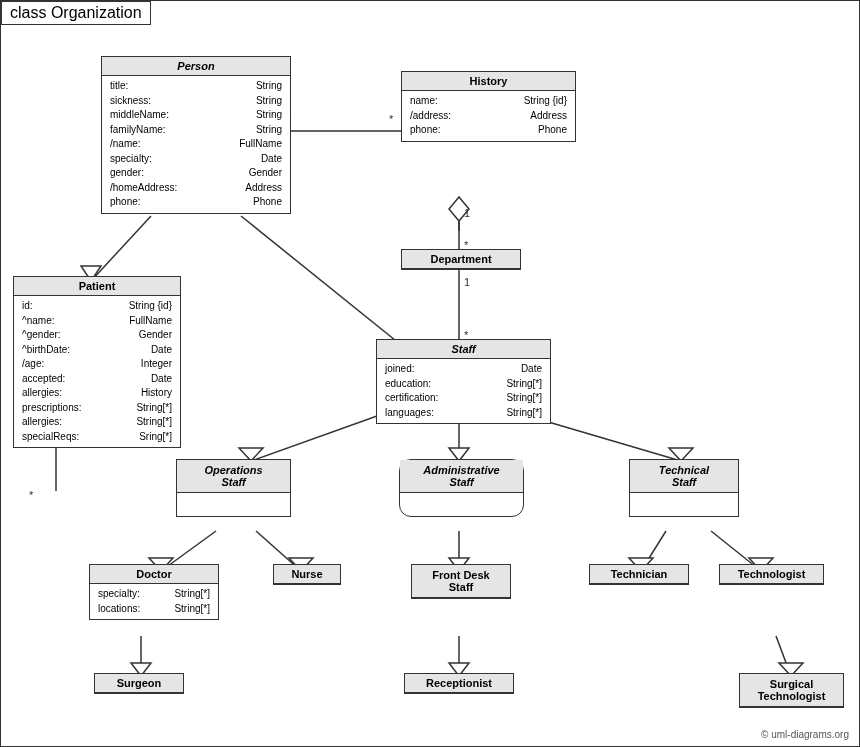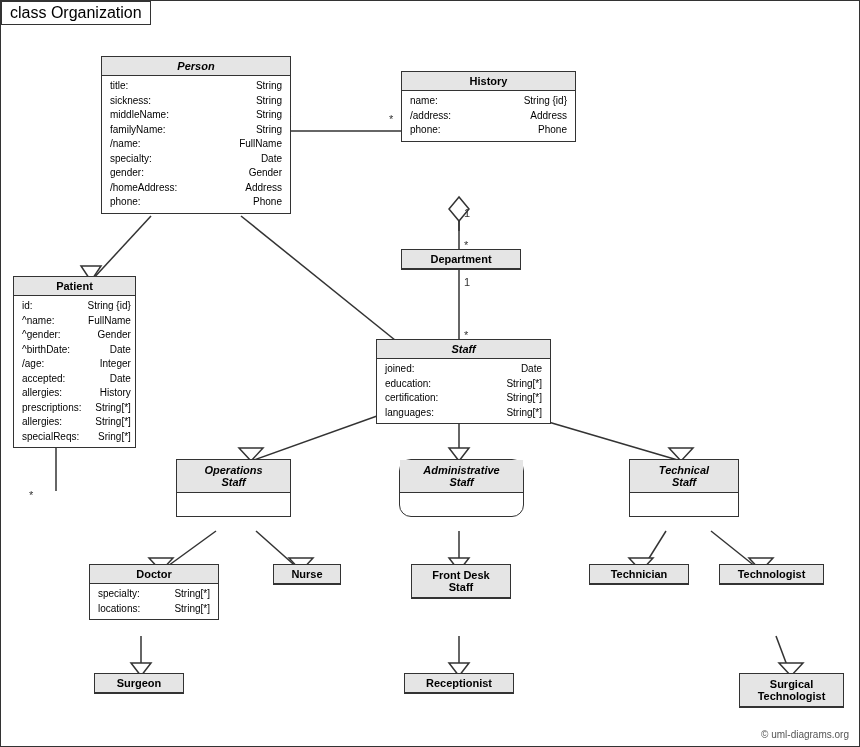--- a/index.html
+++ b/index.html
@@ -210,21 +210,21 @@
             </tr>
         <tr>
               <td class="attr-name">phone:</td>
               <td class="attr-type">Phone</td>
             </tr>
       </tbody>
         </table>
     </div>
   </div>
 
-  <div class="uml-box" style="left:12px; top:275px; width:123px;">
+  <div class="uml-box" style="left:12px; top:275px; width:168px;">
     <div class="box-title normal">Patient</div>
     <div class="box-attrs">
       <table>
         <tbody>
             <tr>
               <td class="attr-name">id:</td>
               <td class="attr-type">String {id}</td>
             </tr>
         <tr>
               <td class="attr-name">^name:</td>

